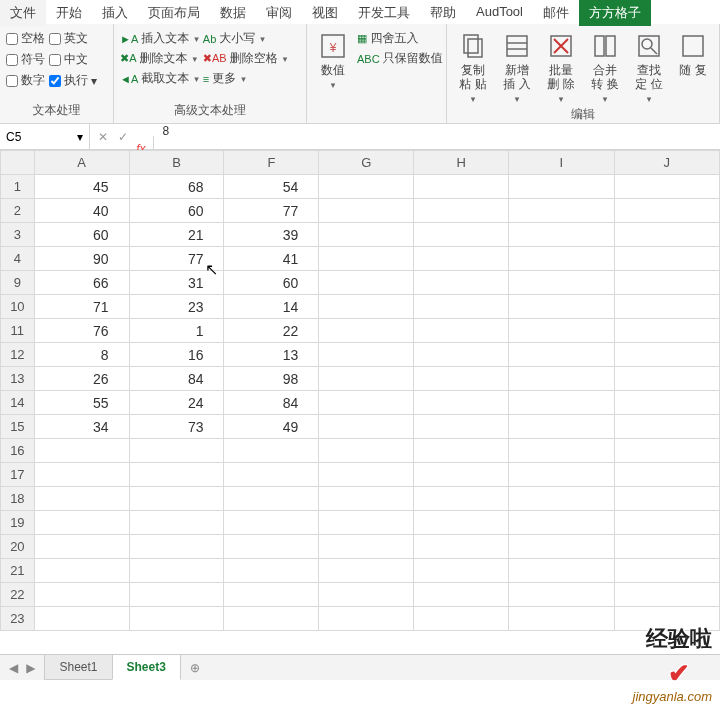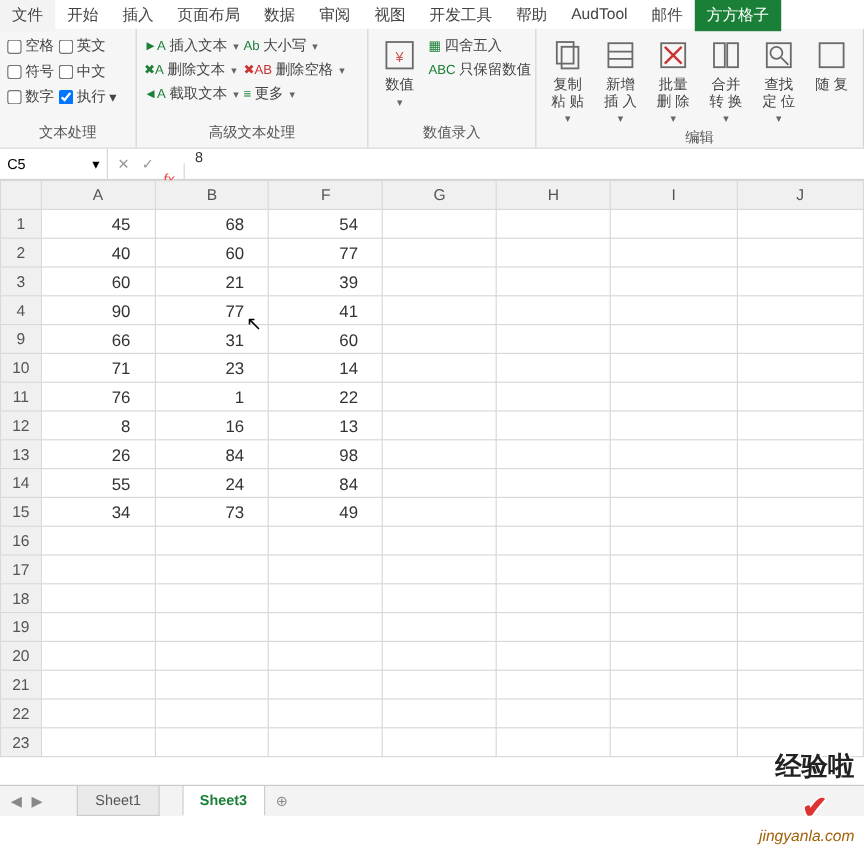--- a/index.html
+++ b/index.html
@@ -51,21 +51,21 @@
   .colA { width: 90px; } .colB { width: 90px; } .colF { width: 90px; }
   .colG { width: 90px; } .colH { width: 90px; } .colI { width: 100px; } .colJ { width: 100px; }
   
   .cursor { position: absolute; left: 205px; top: 110px; font-size: 16px; pointer-events: none; color: #000; }
   
   
   .sheetbar { position: absolute; bottom: 30px; left: 0; right: 0; height: 26px; background: #f3f3f3; border-top: 1px solid #ccc; display: flex; align-items: center; }
   .navbtns { display: flex; gap: 2px; padding: 0 6px; color: #888; }
   .navbtns span { padding: 2px 3px; }
   .sheettabs { display: flex; align-items: stretch; height: 100%; }
-  .sheettab { padding: 3px 14px; border: 1px solid #ccc; border-top: none; background: #eaeaea; color: #555; margin-right: -1px; display: flex; align-items: center; margin-left: 20px; }
+  .sheettab { padding: 3px 14px; border: 1px solid #ccc; border-top: none; background: #eaeaea; color: #555; margin-right: -1px; display: flex; align-items: center; }
   .sheettab.active { background: #fff; border-bottom: 1px solid #fff; color: #1a7f37; font-weight: bold; }
   .newsheet { padding: 0 10px; color: #888; display: flex; align-items: center; }
   
   
   .watermark { position: absolute; right: 8px; bottom: 6px; text-align: right; }
   .watermark .big { font-size: 22px; font-weight: bold; color: #222; text-shadow: 1px 1px 0 #fff, -1px -1px 0 #fff, 1px -1px 0 #fff, -1px 1px 0 #fff; display: inline-flex; align-items: center; gap: 4px; flex-direction: column; }
   .watermark .check { color: #d33; font-size: 26px; }
   .watermark .small { font-size: 13px; font-style: italic; color: #a16207; text-shadow: 1px 1px 0 #fff, -1px -1px 0 #fff; }
 </style>
 </head>
@@ -179,21 +179,20 @@
         <div class="cmd">
             <span class="glyph">▦</span>
             <span>四舍五入</span>
           </div>
         <div class="cmd">
             <span class="glyph">ABC</span>
             <span>只保留数值</span>
           </div>
       </div>
     </div>
-    <div class="group-label">数值录入</div>
   </div>
 
   <div class="group" style="flex:1">
     <div class="group-body">
       <div class="bigbtn">
           <div class="icon">
             <svg width="26" height="26">
               <rect x="4" y="2" width="14" height="18" class="svgicon"></rect>
               <rect x="8" y="6" width="14" height="18" class="svgicon" fill="#fff"></rect>
             </svg>

